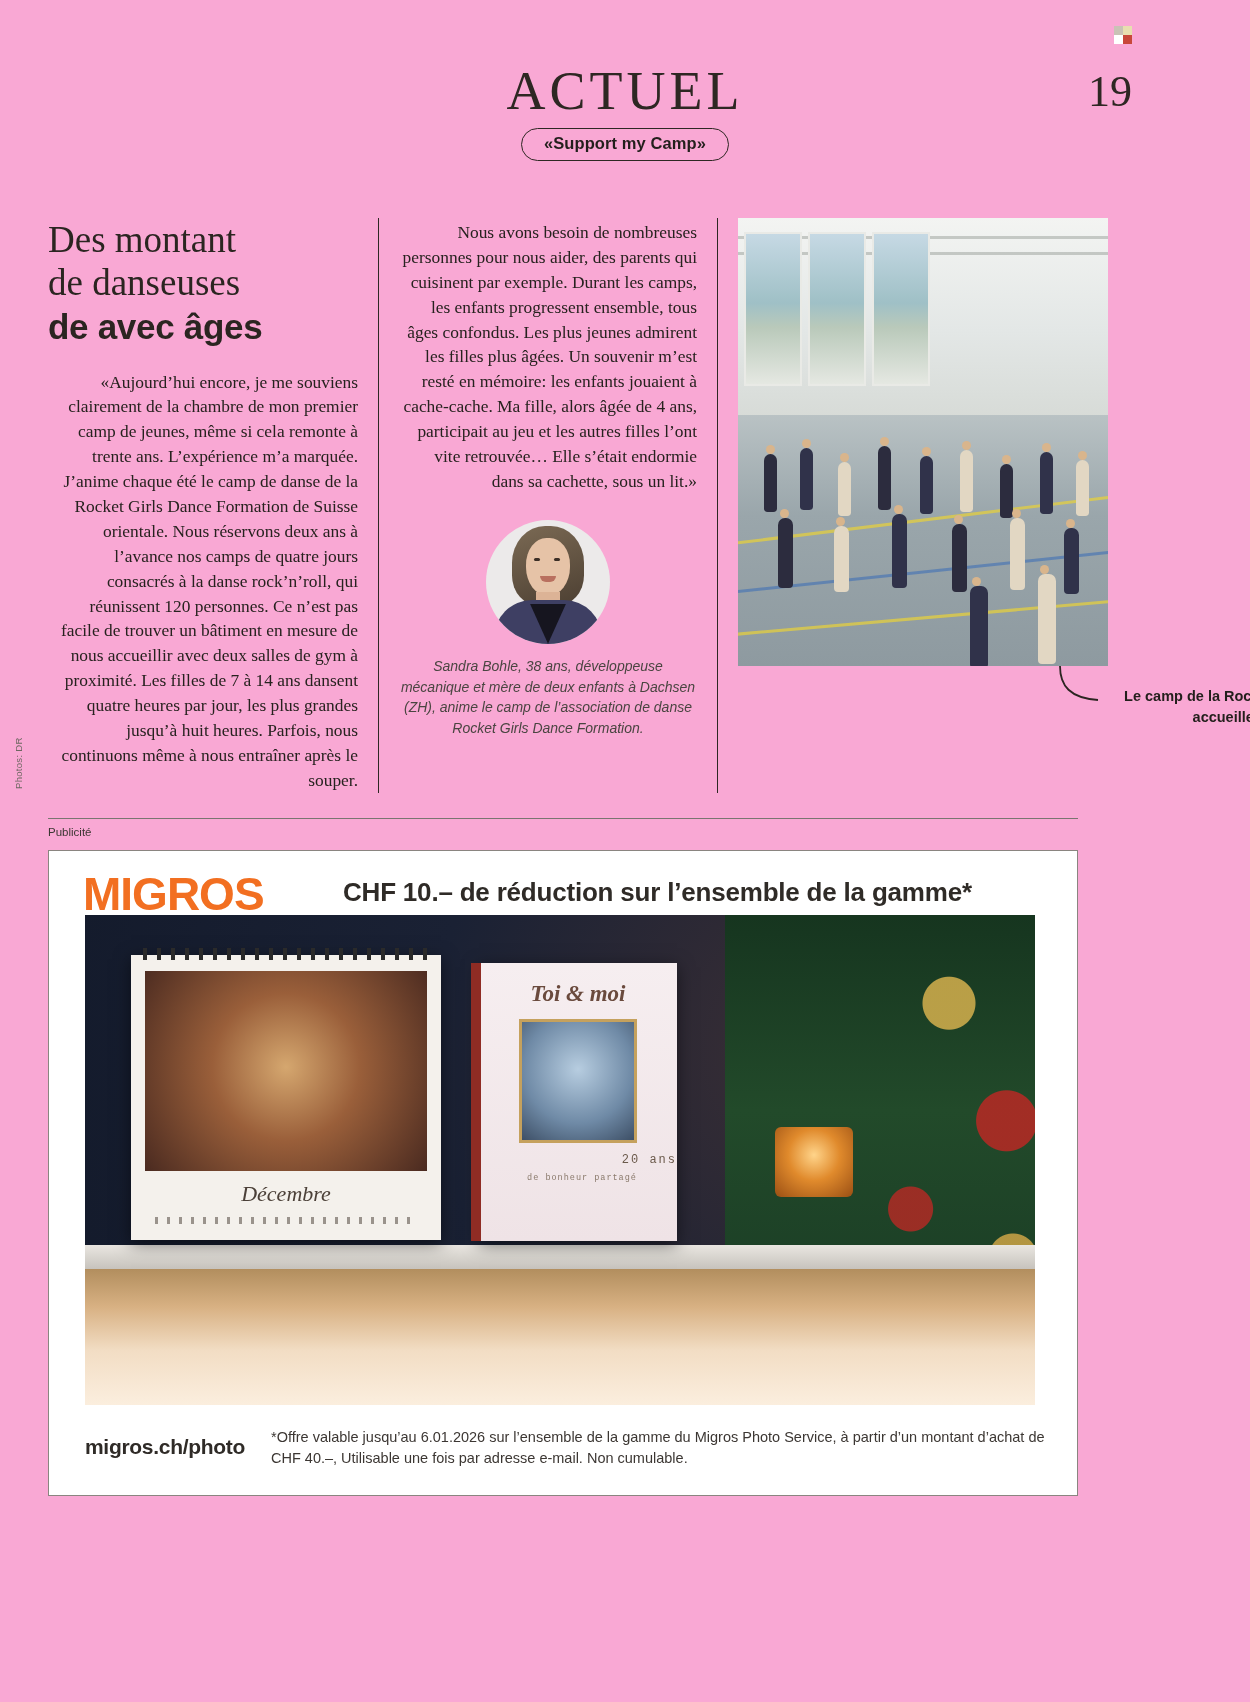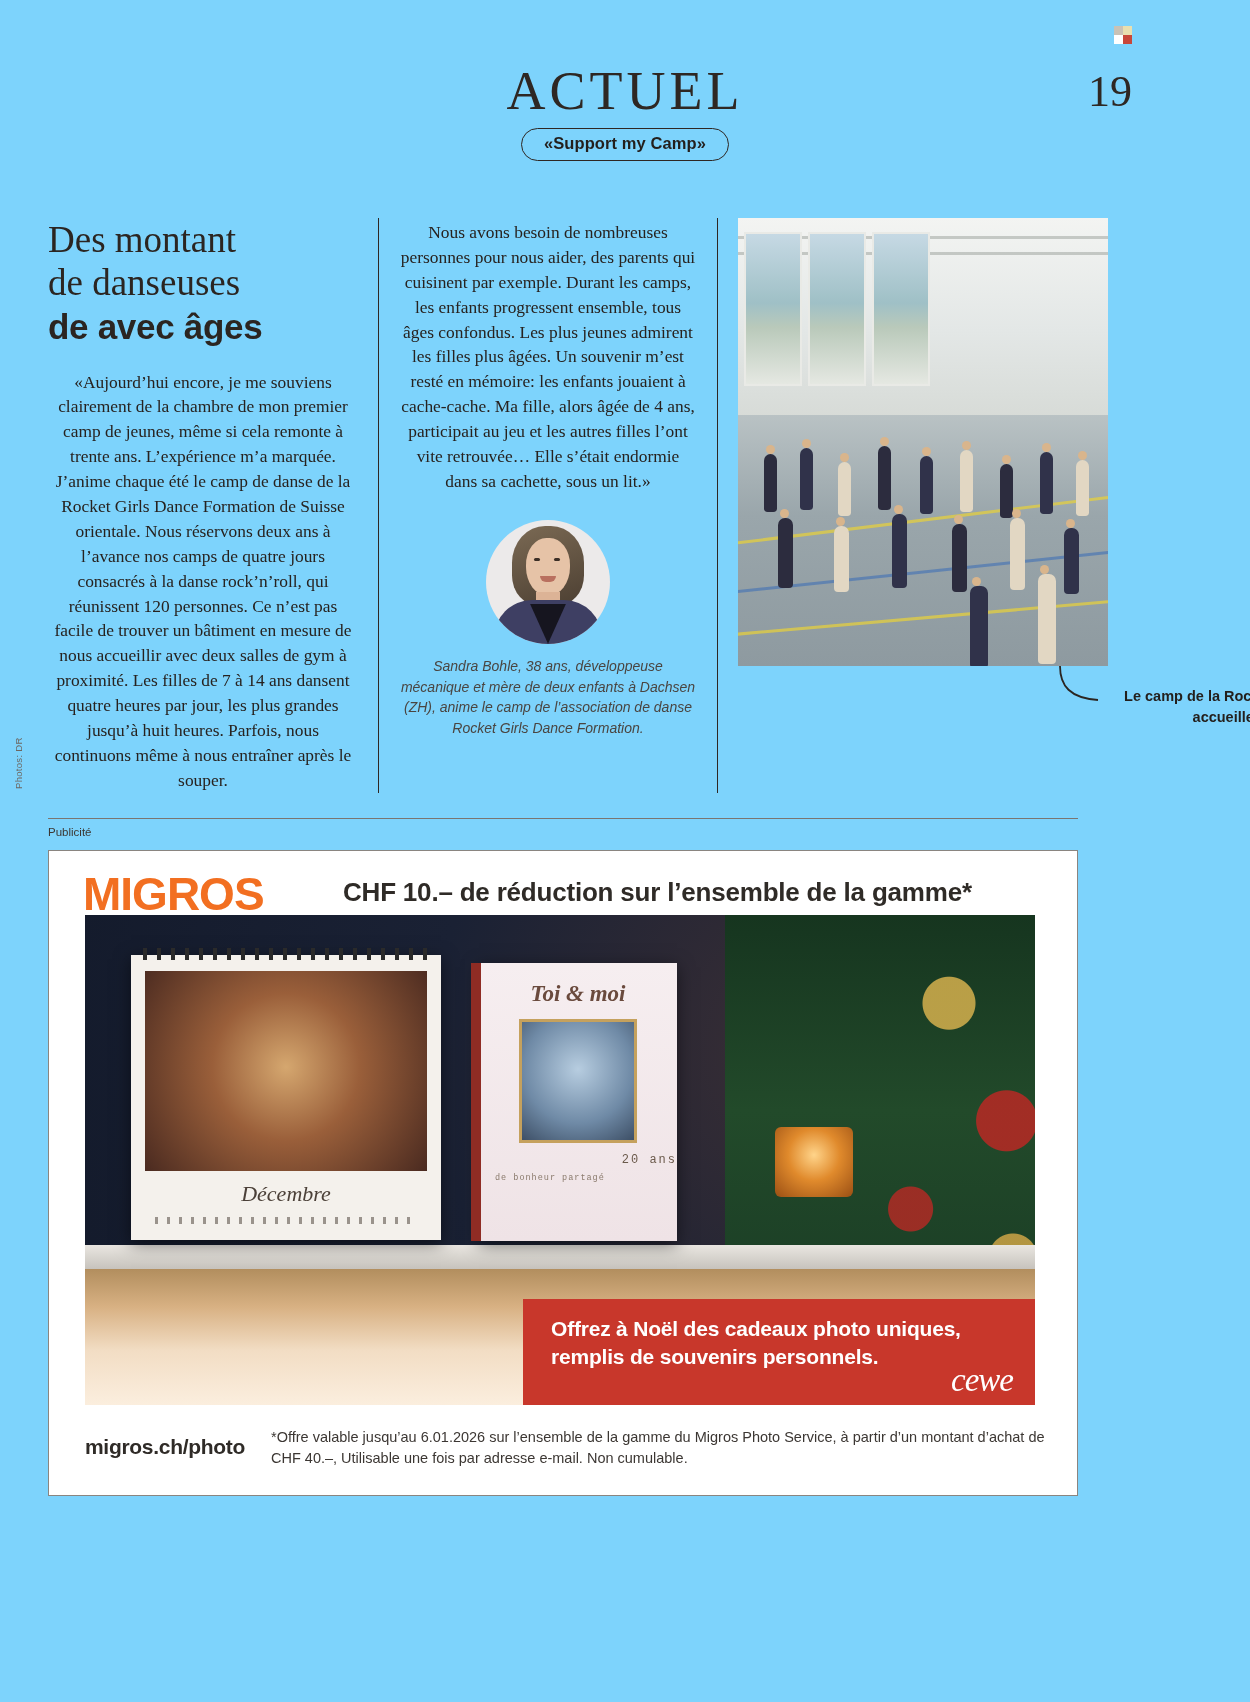--- a/index.html
+++ b/index.html
@@ -12,21 +12,21 @@
     width: 1250px;
     height: 1702px;
     position: relative;
     font-family: "Liberation Sans", sans-serif;
     color: #231f1c;
     overflow: hidden;
   }
   .page {
     position: absolute;
     inset: 0;
-    background: #7dd3fc;
+    background: #f9a8d4;
   }
 
   
   .corner-mark {
     position: absolute;
     top: 26px;
     right: 118px;
     width: 18px;
     height: 18px;
     display: grid;
@@ -105,21 +105,21 @@
     font-size: 35px;
     letter-spacing: -0.3px;
     display: block;
     margin-top: 2px;
   }
   .body-serif {
     font-family: "Liberation Serif", serif;
     font-size: 17.4px;
     line-height: 1.43;
     color: #27221f;
-    text-align: center;
+    text-align: right;
     margin: 0;
   }
   .col-2 .body-serif { margin-top: 2px; }
 
   .photo-credit {
     position: absolute;
     left: -24px;
     bottom: 4px;
     transform: rotate(-90deg);
     transform-origin: left bottom;
@@ -441,22 +441,22 @@
     height: 118px;
     background: radial-gradient(circle at 50% 40%, #b7cde0 0%, #6f8aa6 60%, #3d4f66 100%);
     border: 3px solid #c5a15d;
   }
   .ap-book-cap1 {
     position: absolute; left: 0; right: 0; top: 190px;
     text-align: right; font-size: 12px; letter-spacing: 2px; color: #6b5a4b;
     font-family: "Liberation Mono", monospace;
   }
   .ap-book-cap2 {
-    position: absolute; left: 16px; right: 0; top: 210px;
-    font-size: 8.5px; letter-spacing: 1px; color: #8a7a6c;
+    position: absolute; left: 8px; right: 0; top: 210px;
+    text-align: center; font-size: 8.5px; letter-spacing: 1px; color: #8a7a6c;
     font-family: "Liberation Mono", monospace;
   }
   .ap-candle {
     position: absolute;
     left: 690px; top: 212px;
     width: 78px; height: 70px;
     border-radius: 6px;
     background: radial-gradient(circle at 50% 40%, #ffd48a 0%, #e08a2c 45%, #9a4f14 100%);
     filter: blur(.4px);
   }
@@ -654,24 +654,20 @@
       <div class="ap-book">
         <div class="ap-book-spine"></div>
         <div class="ap-book-title">Toi &amp; moi</div>
         <div class="ap-book-photo"></div>
         <div class="ap-book-cap1">20 ans</div>
         <div class="ap-book-cap2">de bonheur partagé</div>
       </div>
 
       <div class="ap-candle"></div>
 
-      <div class="ap-banner">
-        <div class="ap-banner-text">Offrez à Noël des cadeaux photo uniques, remplis de souvenirs personnels.</div>
-        <div class="ap-cewe">cewe</div>
-      </div>
     </div>
 
     <div class="ad-foot">
       <div class="ad-url">migros.ch/photo</div>
       <div class="ad-fineprint">*Offre valable jusqu’au 6.01.2026 sur l’ensemble de la gamme du Migros Photo Service, à partir d’un montant d’achat de CHF 40.–, Utilisable une fois par adresse e-mail. Non cumulable.</div>
     </div>
 
   </div>
 
 </div>

